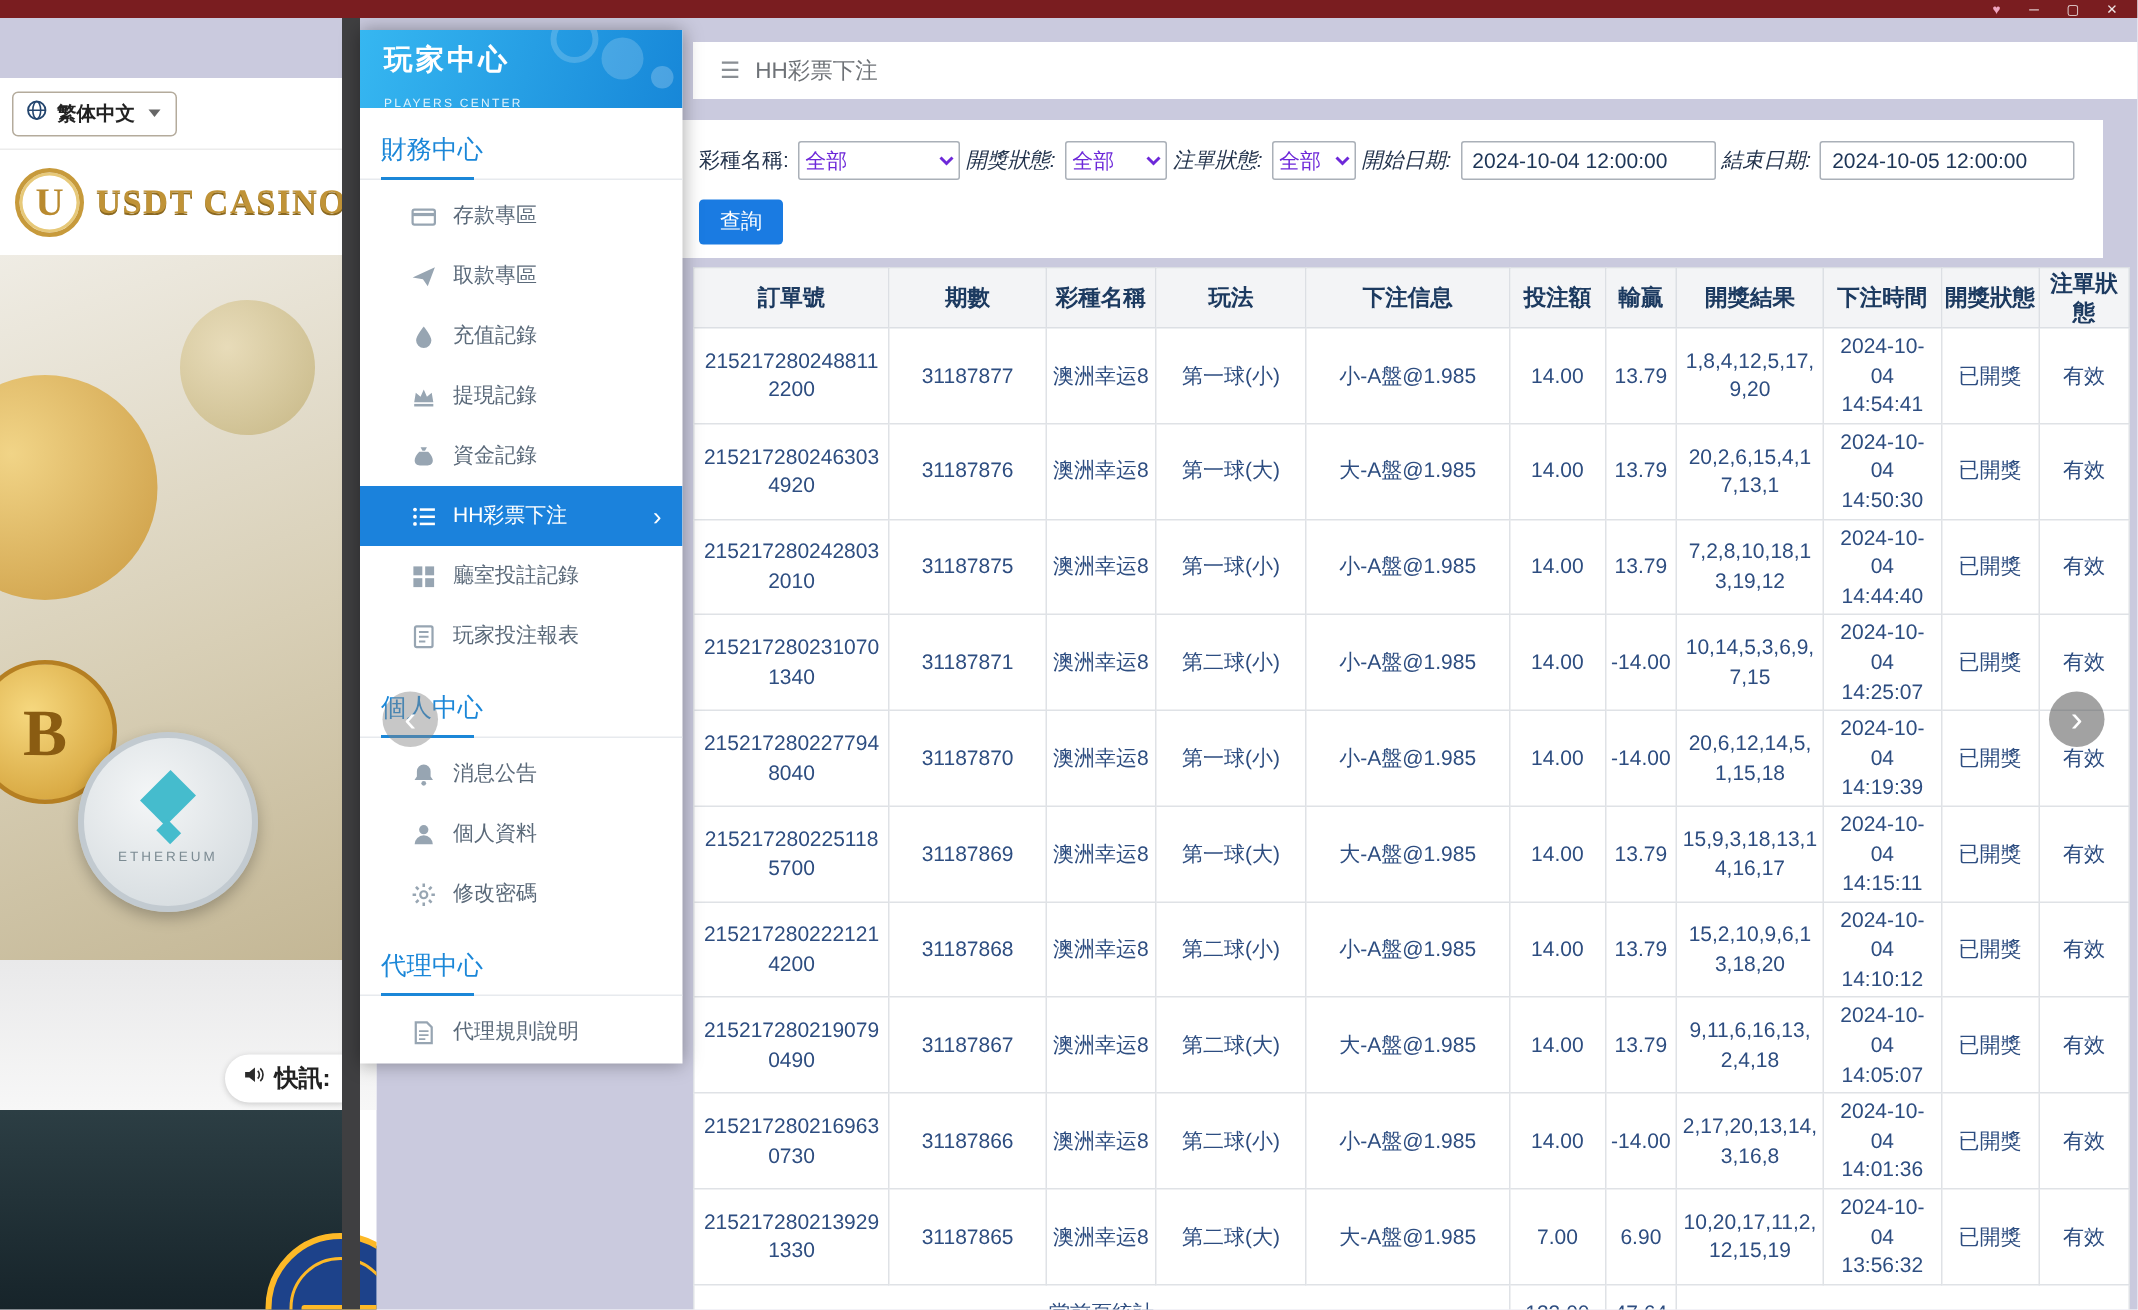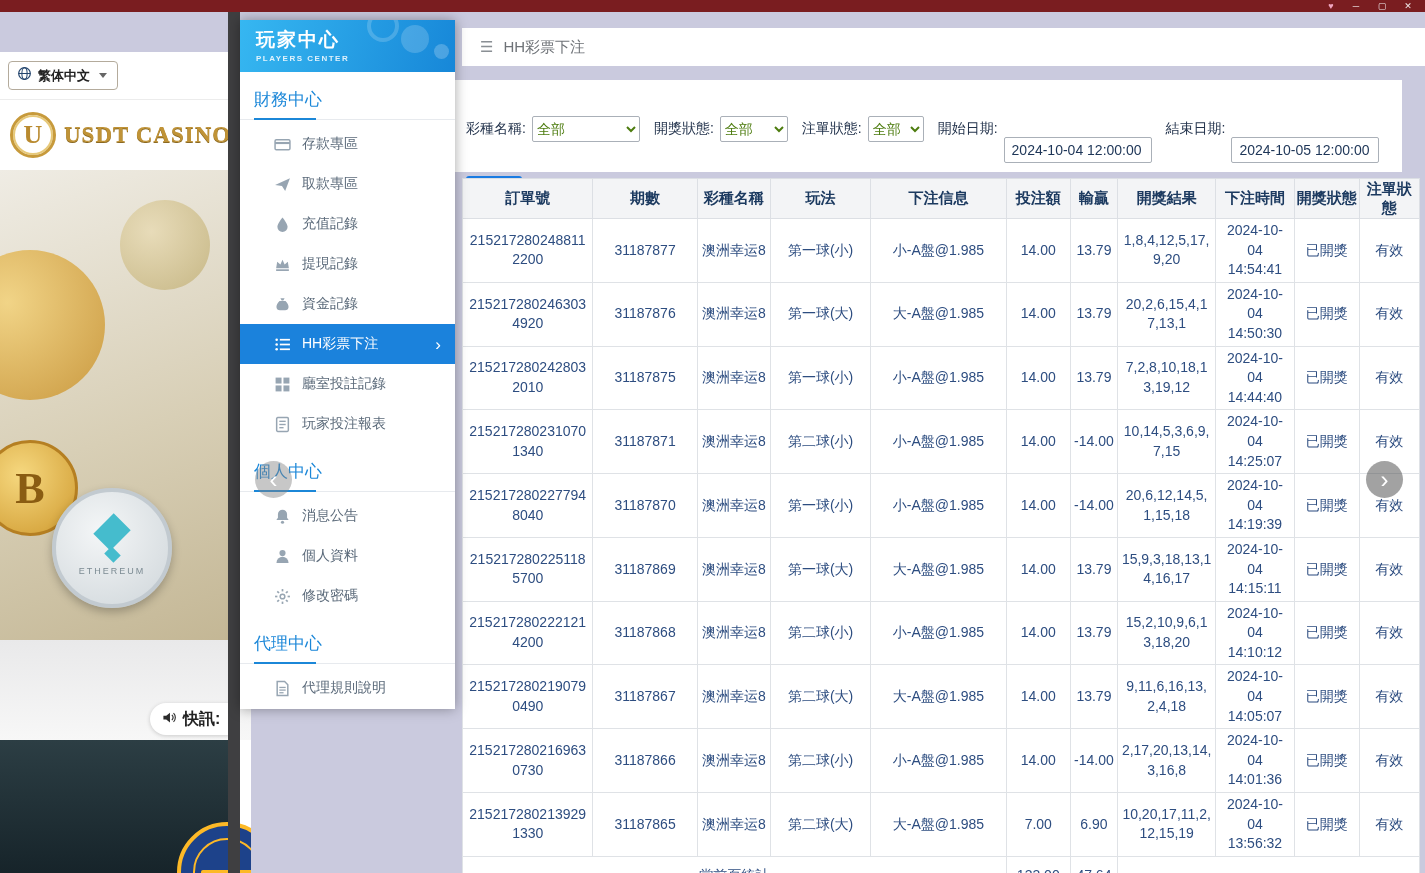--- a/index.html
+++ b/index.html
@@ -47,21 +47,21 @@
   .warriors { position:absolute; left:177px; top:82px; width:100px; height:100px; border-radius:50%;
     background:#1d428a; border:4px solid #fdb927; display:flex; align-items:center; justify-content:center; }
   .w-inner { width:68px; height:68px; border-radius:50%; border:2px solid #fdb927; position:relative; }
   .w-bar { position:absolute; left:6px; top:30px; width:52px; height:8px; background:#fdb927; border-radius:2px; }
   .dark-band { position:absolute; left:228px; top:12px; width:12px; height:861px; background:#3f3f41; z-index:10; }
   
   .sidebar { position:absolute; left:240px; top:20px; width:215px; height:689px; background:#fff; z-index:20;
     box-shadow:0 0 12px rgba(0,0,0,.35); overflow:hidden; }
   .sb-header { height:52px; background:linear-gradient(105deg,#36b7f1,#1787d8); position:relative; overflow:hidden; padding:7px 0 0 16px; }
   .sb-title { color:#fff; font-size:19px; font-weight:700; letter-spacing:2px; }
-  .sb-sub { color:rgba(255,255,255,.85); font-size:8px; letter-spacing:1.5px; margin-top:1px;font-weight:bold; }
+  .sb-sub { color:rgba(255,255,255,.85); font-size:8px; letter-spacing:1.5px; margin-top:11px; }
   .bub1 { position:absolute; right:26px; top:5px; width:28px; height:28px; border-radius:50%; background:rgba(255,255,255,.18); }
   .bub2 { position:absolute; right:6px; top:24px; width:15px; height:15px; border-radius:50%; background:rgba(255,255,255,.22); }
   .bub3 { position:absolute; right:56px; top:-10px; width:32px; height:32px; border-radius:50%; border:4px solid rgba(255,255,255,.18); }
   .sec-head { margin:16px 0 4px; padding:0 0 8px 14px; border-bottom:1px solid #e7eaee; position:relative; }
   .sec-title { color:#1b87d8; font-size:17px; }
   .sec-bar { position:absolute; left:14px; bottom:-1px; width:62px; height:2px; background:#1b87d8; }
   .menu-item { height:40px; display:flex; align-items:center; padding-left:34px; cursor:pointer;
     color:#5b6a7a; font-size:14px; position:relative; }
   .menu-item .mi { width:17px; height:17px; margin-right:11px; color:#97a5b2; display:inline-flex; flex:0 0 auto; }
   .menu-item .mi svg { width:100%; height:100%; }
@@ -70,25 +70,25 @@
   .chev { position:absolute; right:14px; color:#fff; font-size:17px; line-height:1; }
   
   .main-header { position:absolute; left:462px; top:28px; width:963px; height:38px; background:#fff;
     display:flex; align-items:center; padding-left:18px; z-index:5; }
   .menu-glyph { color:#8a8f94; font-size:15px; margin-right:10px; cursor:pointer; }
   .crumb { color:#6e7277; font-size:15px; }
   .filter-card { position:absolute; left:444px; top:80px; width:958px; height:92px; background:#fff; z-index:5;
     padding:14px 0 0 22px; }
   .filter-row { display:flex; align-items:center; }
   .f-label { font-size:14px; color:#24344d; margin-right:6px; white-space:nowrap; }
-  .gap { margin-left:14px; }
-  select.sel { height:26px; border:1px solid #aab0b8; border-radius:2px; color:#4d7c0f; font-size:14px; background:#fff; }
+  .gap { margin-left:4px;font-style:italic; }
+  select.sel { height:26px; border:1px solid #aab0b8; border-radius:2px; color:#6d28d9; font-size:14px; background:#fff; }
   .sel-lg { width:108px; } .sel-md { width:68px; } .sel-sm { width:56px; }
-  .date-input { width:148px; height:26px; border:1px solid #aab0b8; border-radius:2px; font-size:14px;
-    color:#1d3557; padding:0 7px;margin-top:43px; }
+  .date-input { width:170px; height:26px; border:1px solid #aab0b8; border-radius:2px; font-size:14px;
+    color:#1d3557; padding:0 7px; }
   .search-btn { margin-top:13px; background:#1a7be2; color:#fff; border:none; border-radius:3px;
     font-size:14px; padding:6px 14px; cursor:pointer; }
   .table-card { position:absolute; left:462px; top:178px; width:958px; background:#fff; z-index:5; }
   table { border-collapse:collapse; table-layout:fixed; width:958px; }
   th { background:#f3f4f6; color:#1c3a60; font-size:15px; font-weight:700; height:40px;
     border:1px solid #dcdfe4; padding:0; overflow:hidden; }
   td { color:#2d4d80; font-size:14px; text-align:center; border:1px solid #dfe2e6; height:57px;
     padding:2px 3px; line-height:1.4; overflow:hidden; }
   td:nth-child(1), td:nth-child(8) { word-break:break-all; }
   tr.sum td { height:39px; }

